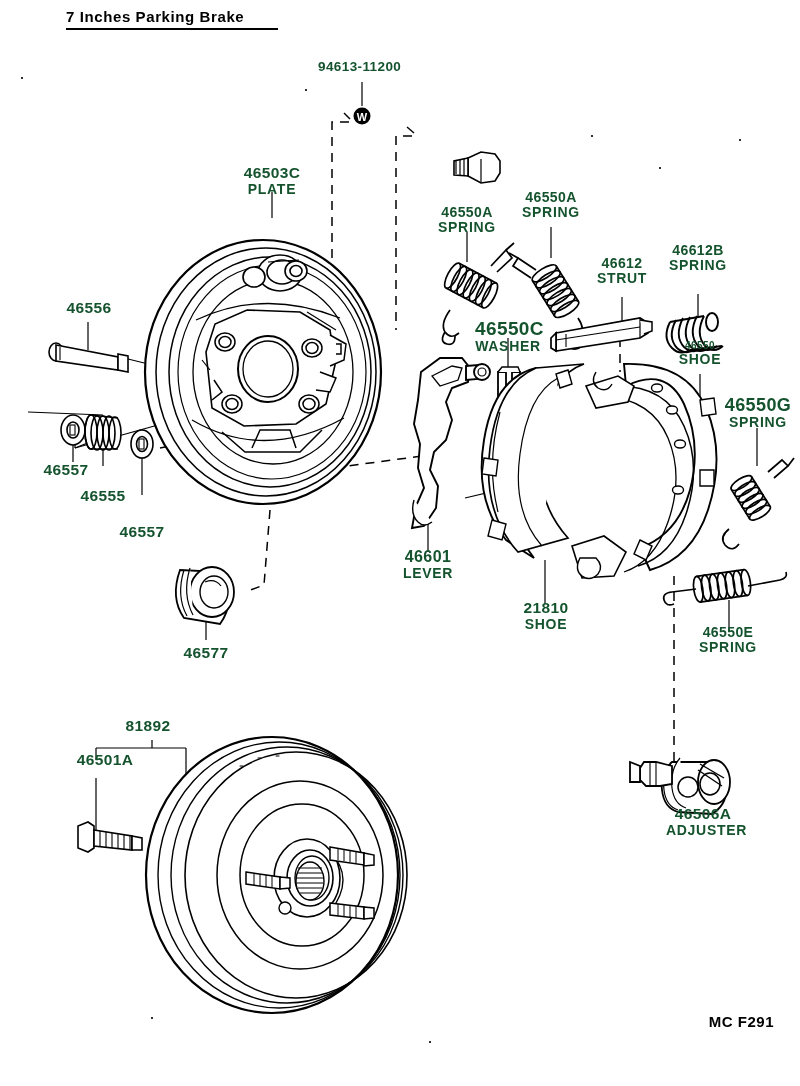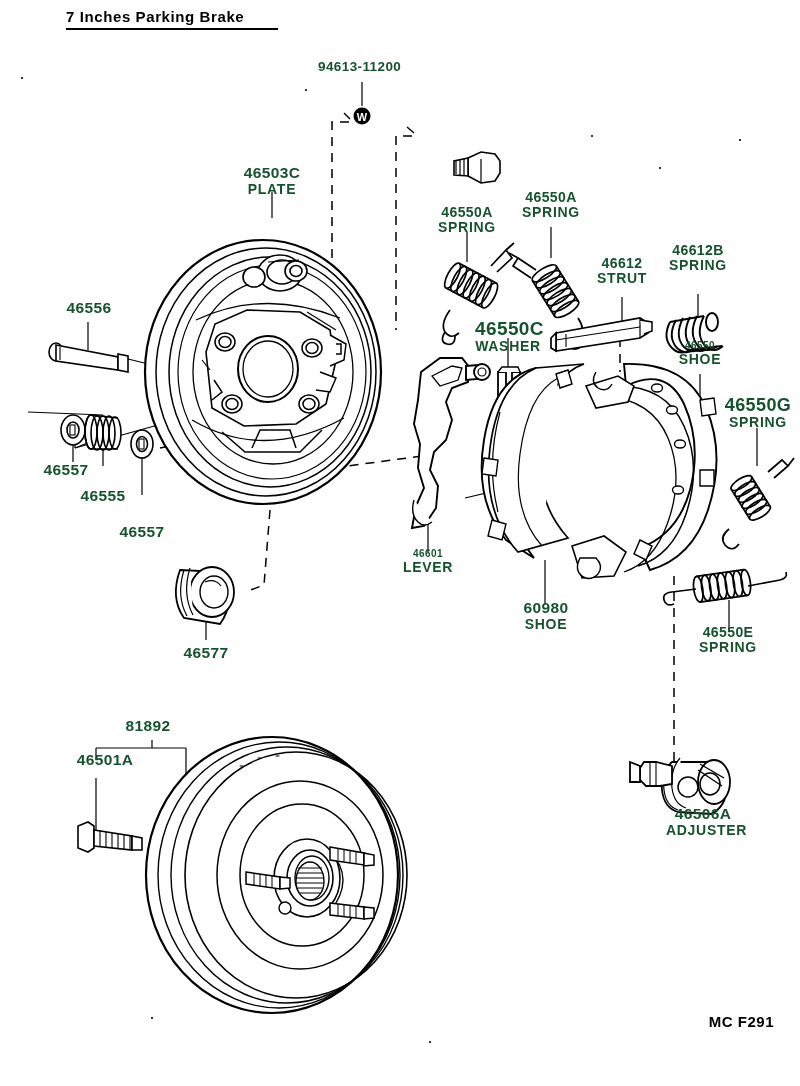--- a/index.html
+++ b/index.html
@@ -565,26 +565,26 @@
     <span class="num" style="font-size:14px;">46612B</span>
     <span class="sub">SPRING</span>
   </div>
 
   <div class="lbl" style="left:668px;top:341px;width:64px;">
     <span class="num" style="font-size:10px;">46550</span>
     <span class="sub">SHOE</span>
   </div>
 
   <div class="lbl" style="left:514px;top:600px;width:64px;">
-    <span class="num">60980</span>
+    <span class="num">21810</span>
     <span class="sub">SHOE</span>
   </div>
 
   <div class="lbl" style="left:396px;top:549px;width:64px;">
-    <span class="num" style="font-size:10px;">46601</span>
+    <span class="num" style="font-size:16px;">46601</span>
     <span class="sub">LEVER</span>
   </div>
 
   <div class="lbl" style="left:723px;top:396px;width:70px;">
     <span class="num" style="font-size:18px;">46550G</span>
     <span class="sub">SPRING</span>
   </div>
 
   <div class="lbl" style="left:693px;top:625px;width:70px;">
     <span class="num" style="font-size:14px;">46550E</span>

